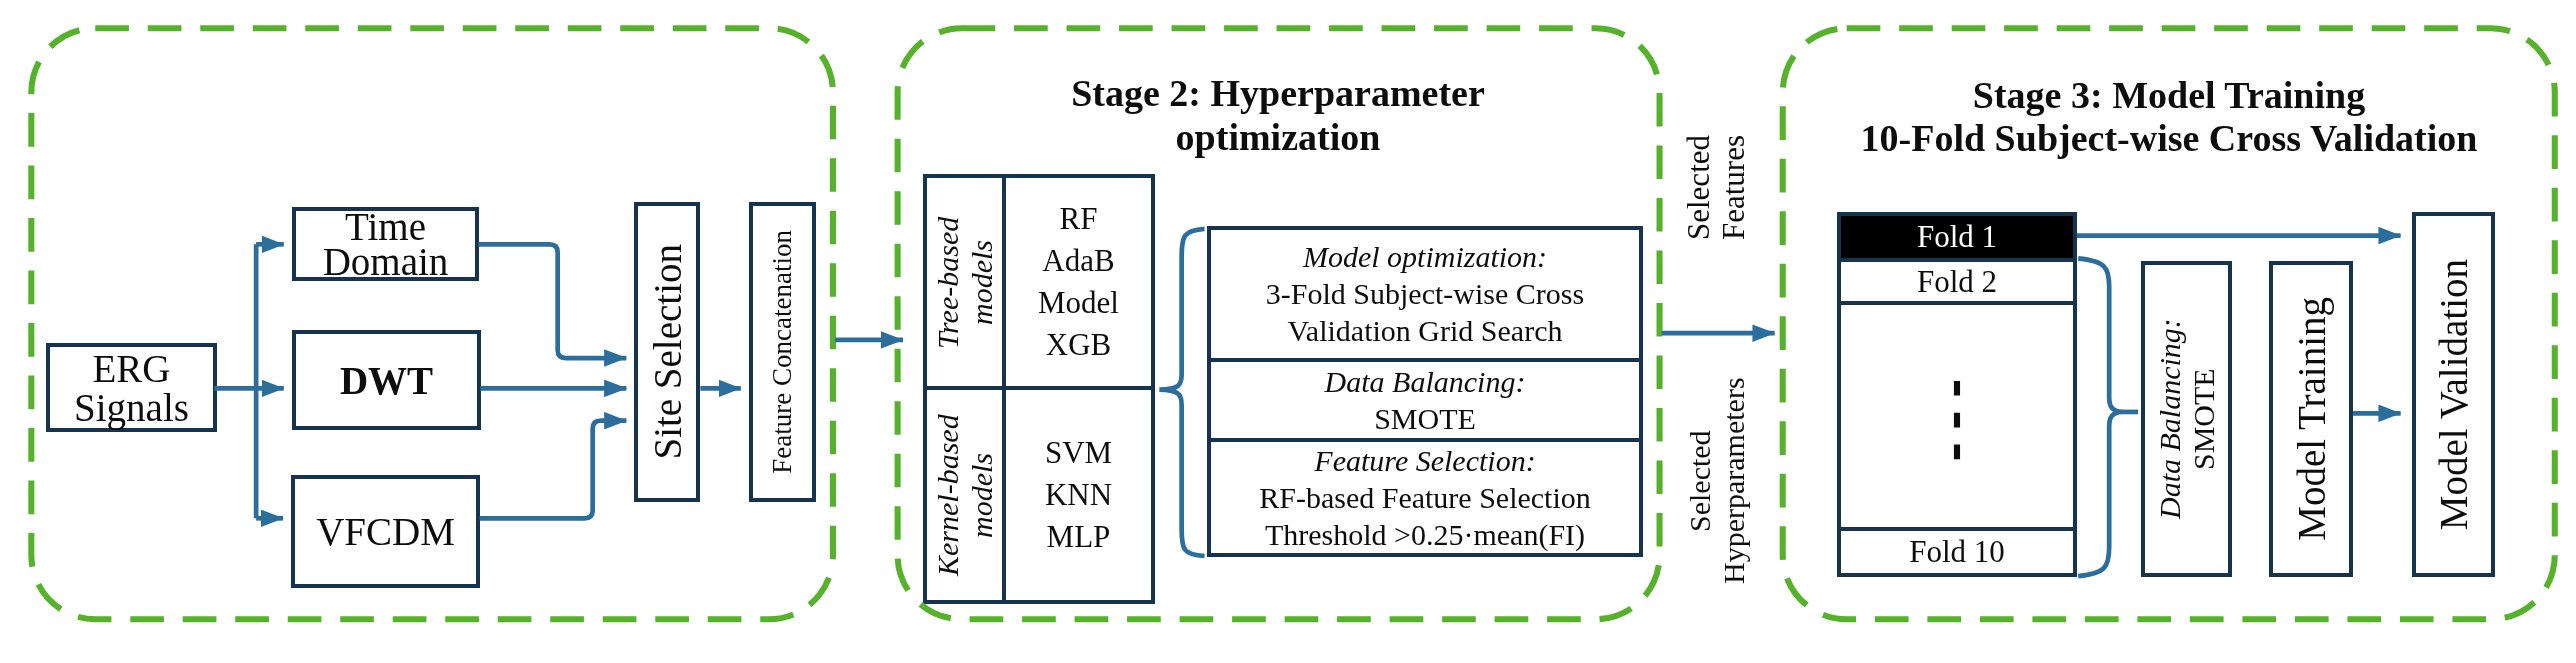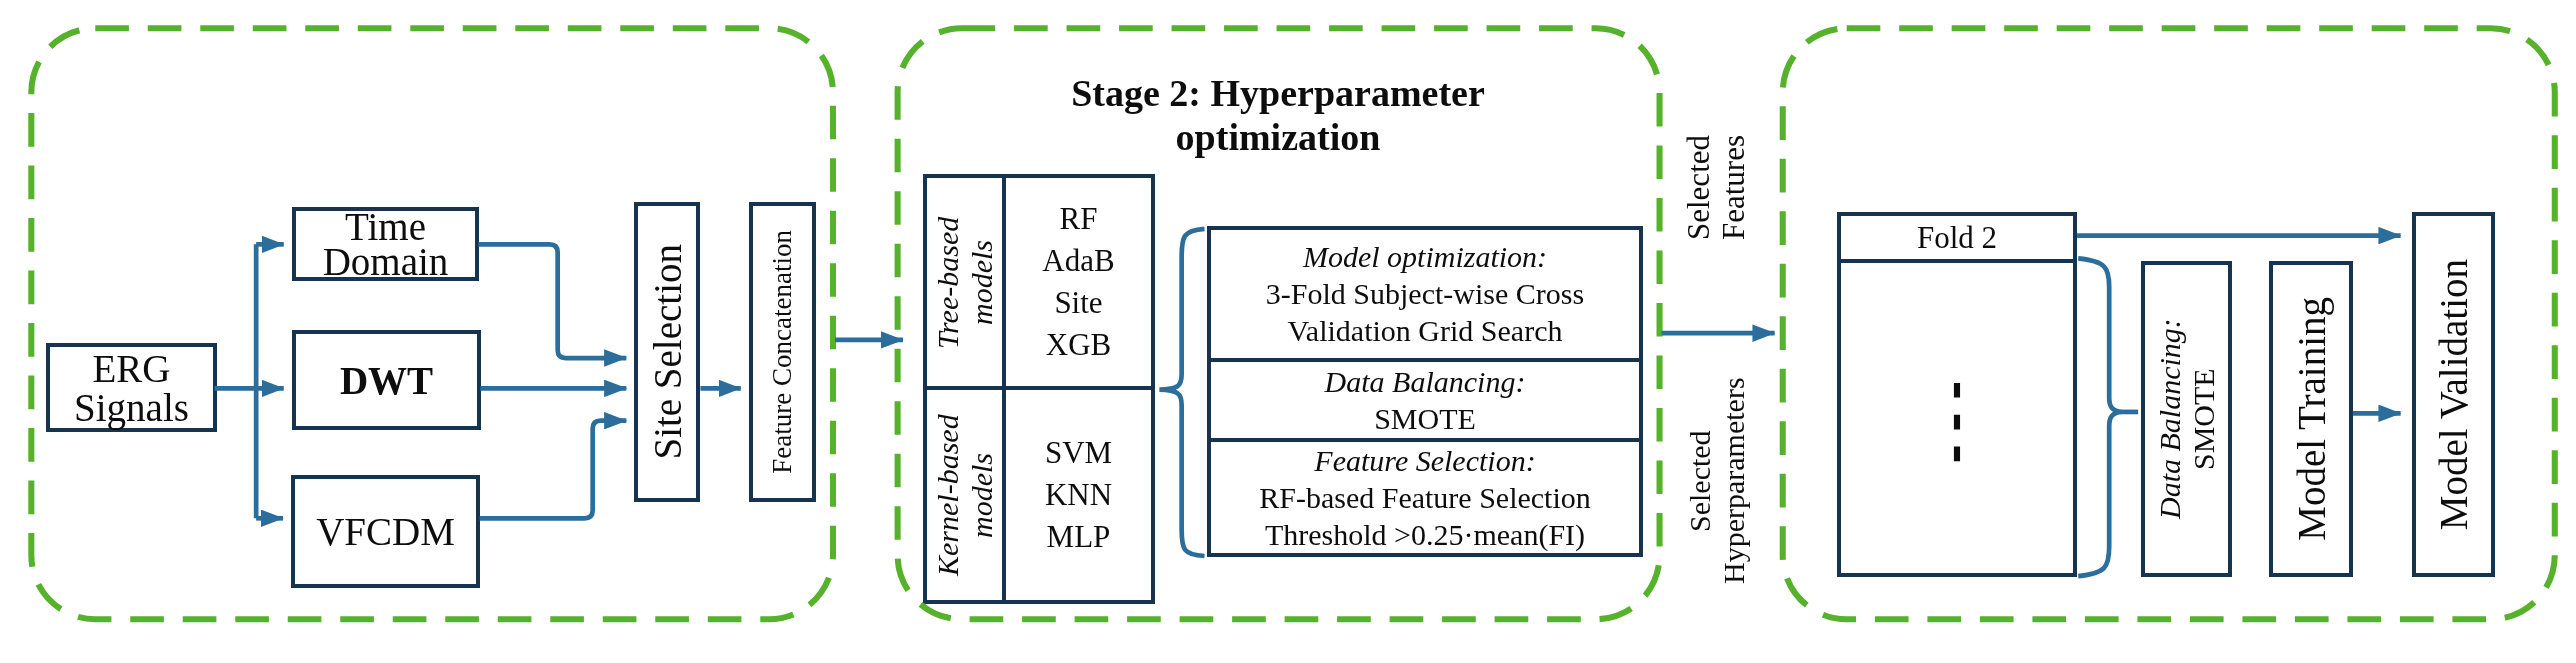--- a/index.html
+++ b/index.html
@@ -40,20 +40,21 @@
   .ahead{fill:var(--blue,#2b6d9b);}
 </style>
 </head>
 <body>
 
 <div class="canvas">
 
 
   <div class="title" style="left:897px;top:71px;width:762px;"><div>Stage 2: Hyperparameter</div><div>optimization</div></div>
 
+  <div class="title" style="left:1783px;top:74px;width:772px;line-height:43px;"><div>Stage 3: Model Training</div><div>10-Fold Subject-wise Cross Validation</div></div>
 
   <div class="box" style="left:46px;top:343px;width:171px;height:89px;">
     <div>
         <div>ERG</div>
         <div>Signals</div>
       </div>
   </div>
 
   <div class="box" style="left:292px;top:207px;width:187px;height:74px;line-height:35px;">
     <div>
@@ -79,21 +80,21 @@
   </div>
 
   <div class="mtable">
     <div class="mcell grp row1">
       <div class="vwrap" style="height:195px;">Tree-based models</div>
     </div>
     <div class="mcell row1">
       <div class="mlist">
         <div>RF</div>
         <div>AdaB</div>
-        <div>Site</div>
+        <div>Model</div>
         <div>XGB</div>
       </div>
     </div>
     <div class="mcell grp">
       <div class="vwrap" style="height:199px;">Kernel-based models</div>
     </div>
     <div class="mcell">
       <div class="mlist">
         <div>SVM</div>
         <div>KNN</div>
@@ -120,25 +121,31 @@
   </div>
 
   <div class="vlabel" style="left:1672px;top:120px;width:89px;height:135px;">
     <div class="vwrap" style="height:135px;">Selected Features</div>
   </div>
   <div class="vlabel" style="left:1672px;top:357px;width:89px;height:248px;font-size:30px;">
     <div class="vwrap" style="height:248px;">Selected Hyperparameters</div>
   </div>
 
   <div class="folds">
+    <div class="fold f1" style="height:42px;">
+        <span>Fold 1</span>
+      </div>
     <div class="fold" style="height:43px;">
         <span>Fold 2</span>
       </div>
     <div class="fold dots">
         <span>⋮</span>
+      </div>
+    <div class="fold" style="height:46px;">
+        <span>Fold 10</span>
       </div>
   </div>
 
   <div class="box" style="left:2141px;top:261px;width:91px;height:316px;font-size:30px;">
     <div class="vwrap" style="height:306px;white-space:nowrap;">
       <div class="italic">Data Balancing:</div>
       <div>SMOTE</div>
     </div>
   </div>
 

